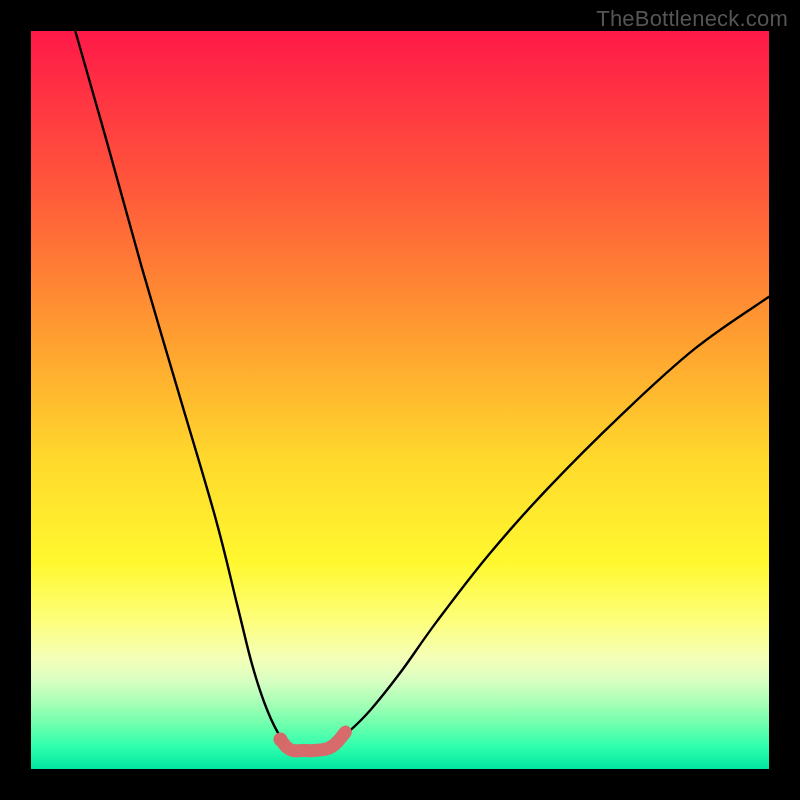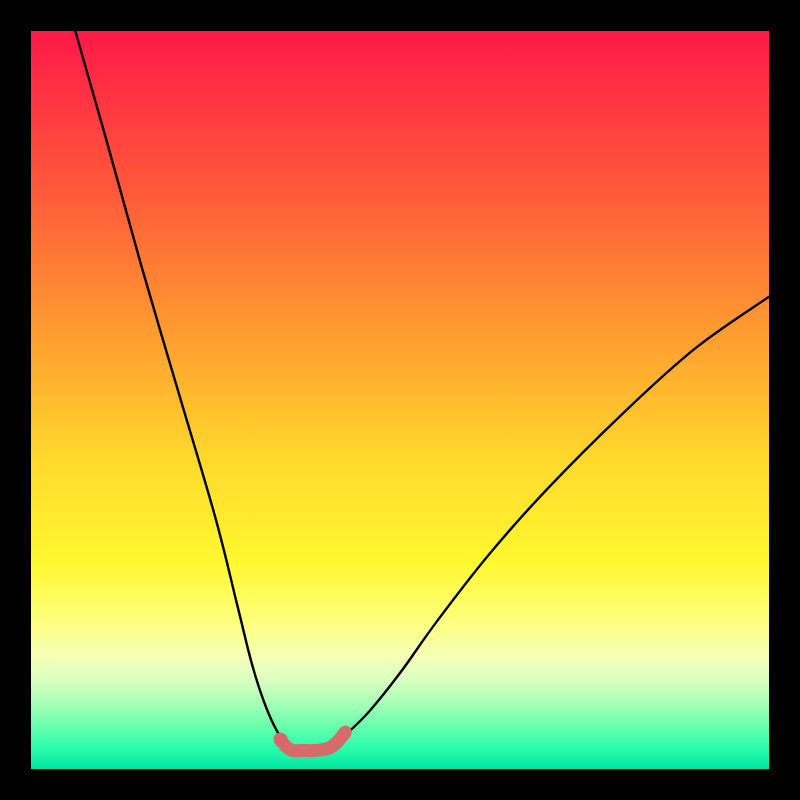--- a/index.html
+++ b/index.html
@@ -64,14 +64,15 @@
 <div class="frame">
 
   <div class="plot-area">
     <svg viewBox="0 0 738 738" preserveAspectRatio="none">
       <path id="curve-path" fill="none" stroke="#000000" stroke-width="2.4" stroke-linecap="round" stroke-linejoin="round" d="M 44.28 0.00 C 49.59 18.60, 61.84 60.81, 73.80 103.32 C 85.76 145.83, 97.42 189.67, 110.70 236.16 C 123.98 282.65, 134.32 316.45, 147.60 361.62 C 160.88 406.79, 173.87 448.56, 184.50 487.08 C 195.13 525.60, 200.00 549.07, 206.64 575.64 C 213.28 602.21, 216.09 616.08, 221.40 634.68 C 226.71 653.28, 230.85 665.68, 236.16 678.96 C 241.47 692.24, 246.27 701.17, 250.92 708.48 C 255.57 715.79, 258.00 717.56, 261.99 719.55 C 265.98 721.54, 268.41 719.55, 273.06 719.55 C 277.71 719.55, 282.51 720.88, 287.82 719.55 C 293.13 718.22, 297.27 715.49, 302.58 712.17 C 307.89 708.85, 310.70 707.08, 317.34 701.10 C 323.98 695.12, 330.18 689.59, 339.48 678.96 C 348.78 668.33, 357.04 658.00, 369.00 642.06 C 380.96 626.12, 389.96 611.65, 405.90 590.40 C 421.84 569.15, 437.63 547.89, 457.56 523.98 C 477.49 500.07, 492.69 482.80, 516.60 457.56 C 540.51 432.32, 563.83 409.00, 590.40 383.76 C 616.97 358.52, 637.63 338.59, 664.20 317.34 C 690.77 296.09, 724.72 274.98, 738.00 265.68"></path>
       <path id="sweet-path" fill="none" stroke="#d76a6a" stroke-width="13" stroke-linecap="round" stroke-linejoin="round" d="M 249.44 708.48 C 250.51 709.81, 253.09 713.87, 255.35 715.86 C 257.61 717.85, 259.07 718.89, 261.99 719.55 C 264.91 720.21, 267.73 719.55, 271.58 719.55 C 275.44 719.55, 279.14 719.82, 283.39 719.55 C 287.64 719.28, 291.75 719.00, 295.20 718.07 C 298.65 717.14, 300.19 716.11, 302.58 714.38 C 304.97 712.66, 306.36 710.87, 308.48 708.48 C 310.61 706.09, 313.33 702.43, 314.39 701.10"></path>
       <circle id="sweet-dot" r="7" fill="#d46969" cx="249.44" cy="708.48"></circle>
     </svg>
   </div>
 
+  <div class="watermark">TheBottleneck.com</div>
 
 </div>
 
 </body></html>

